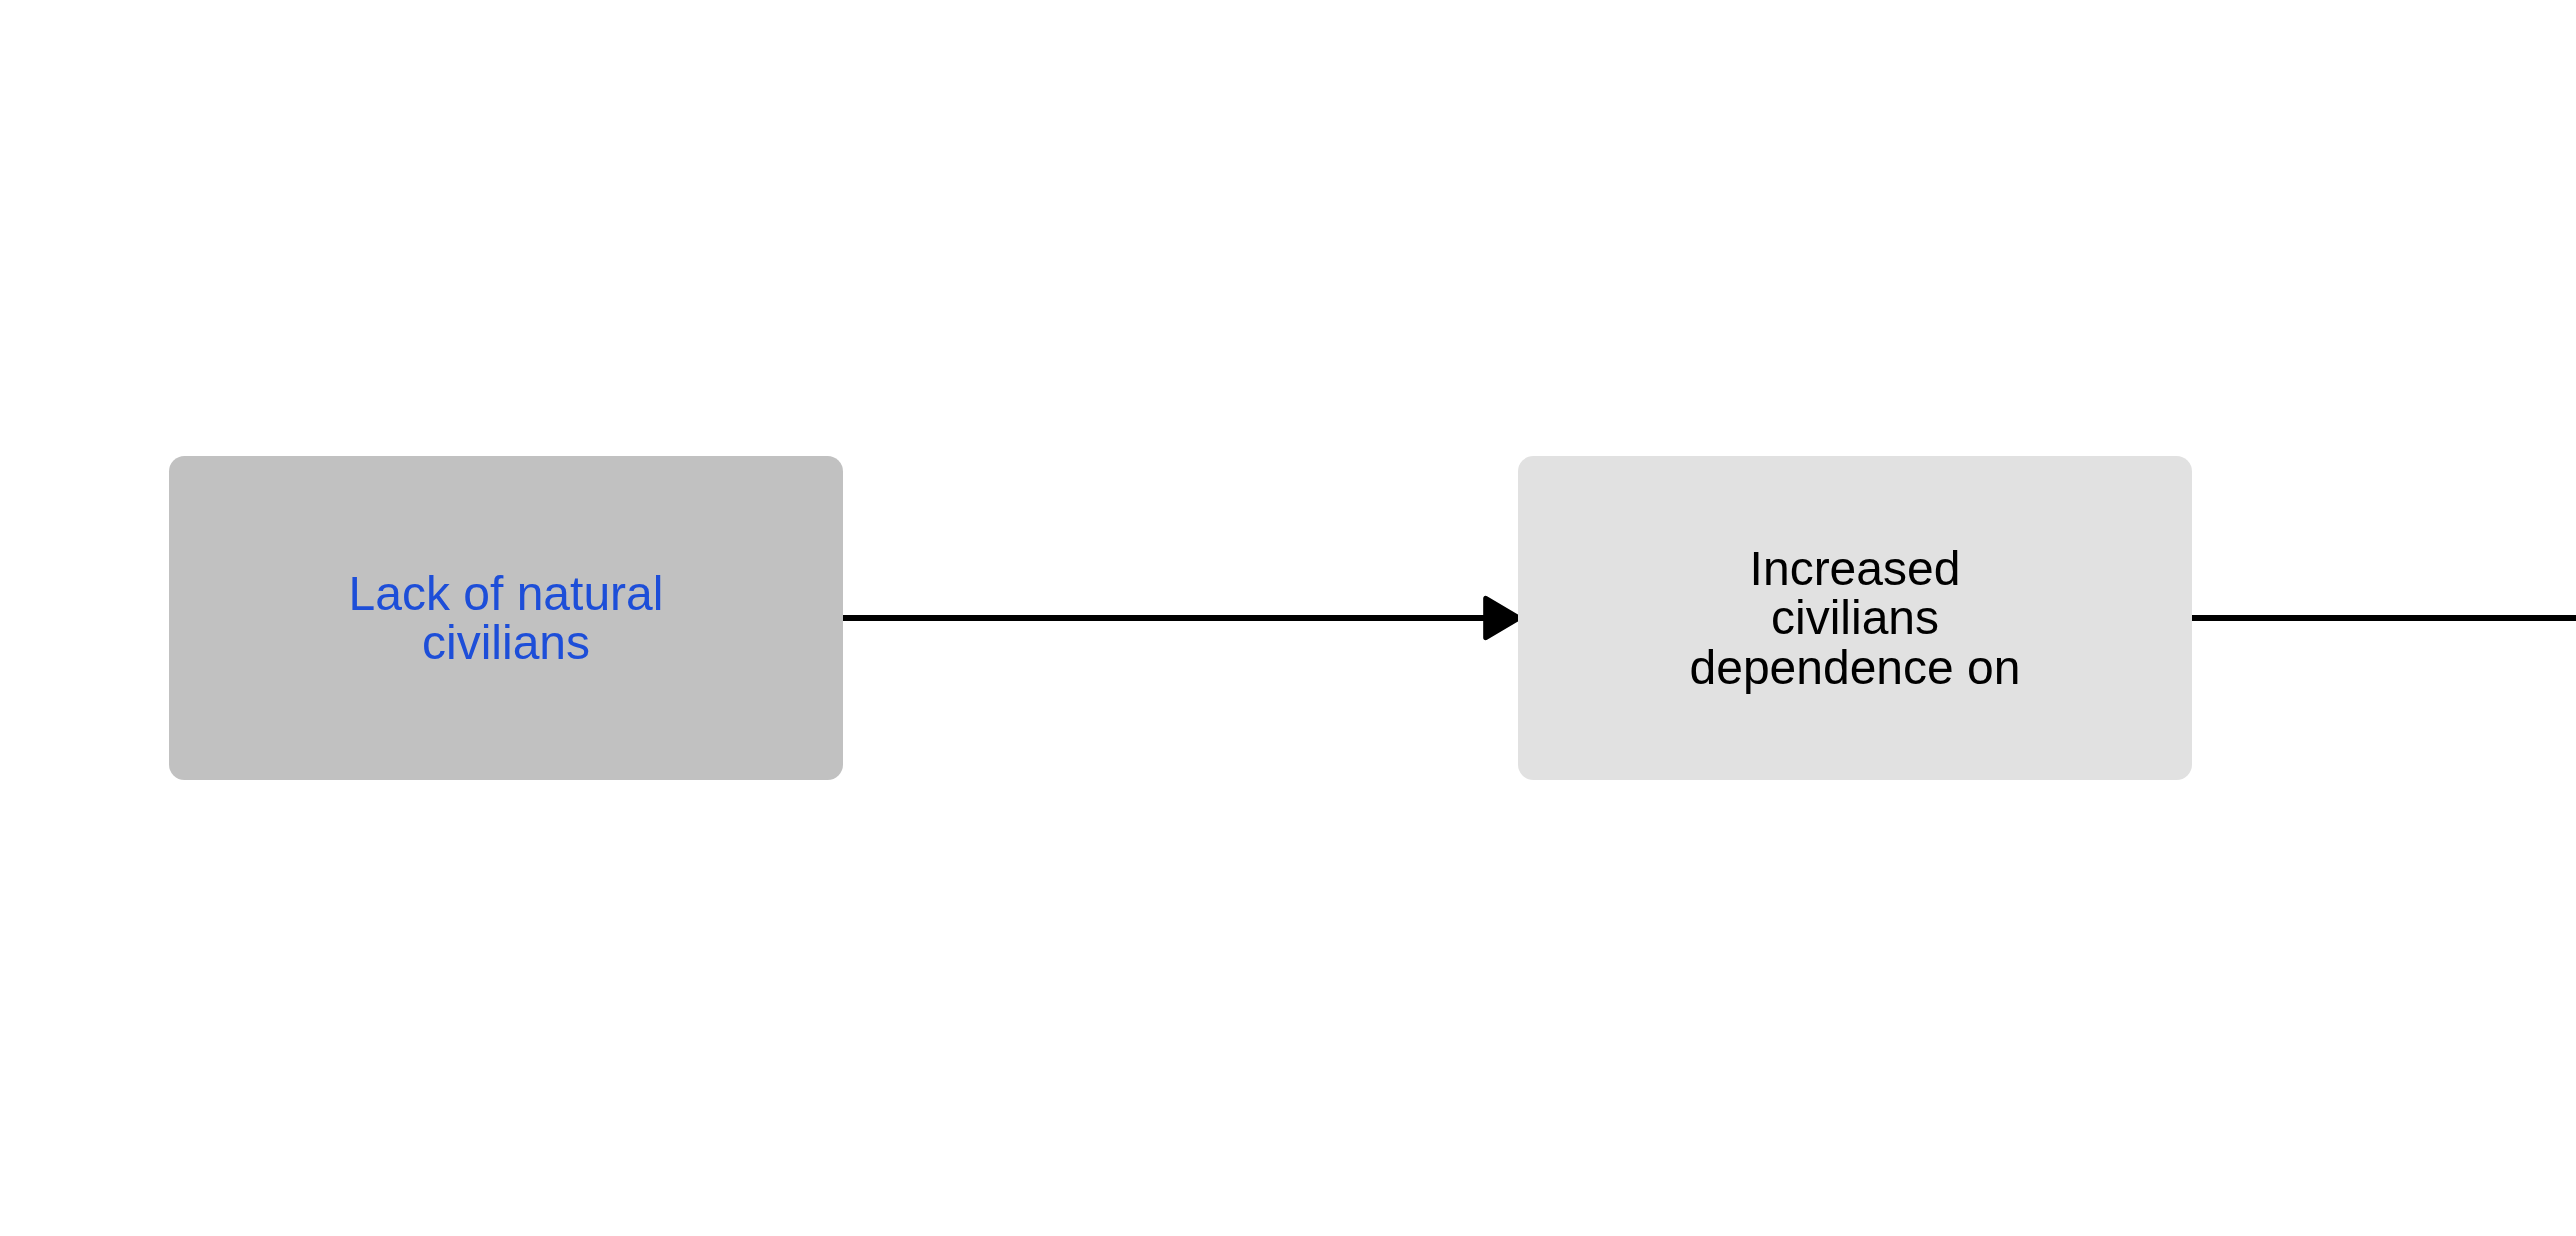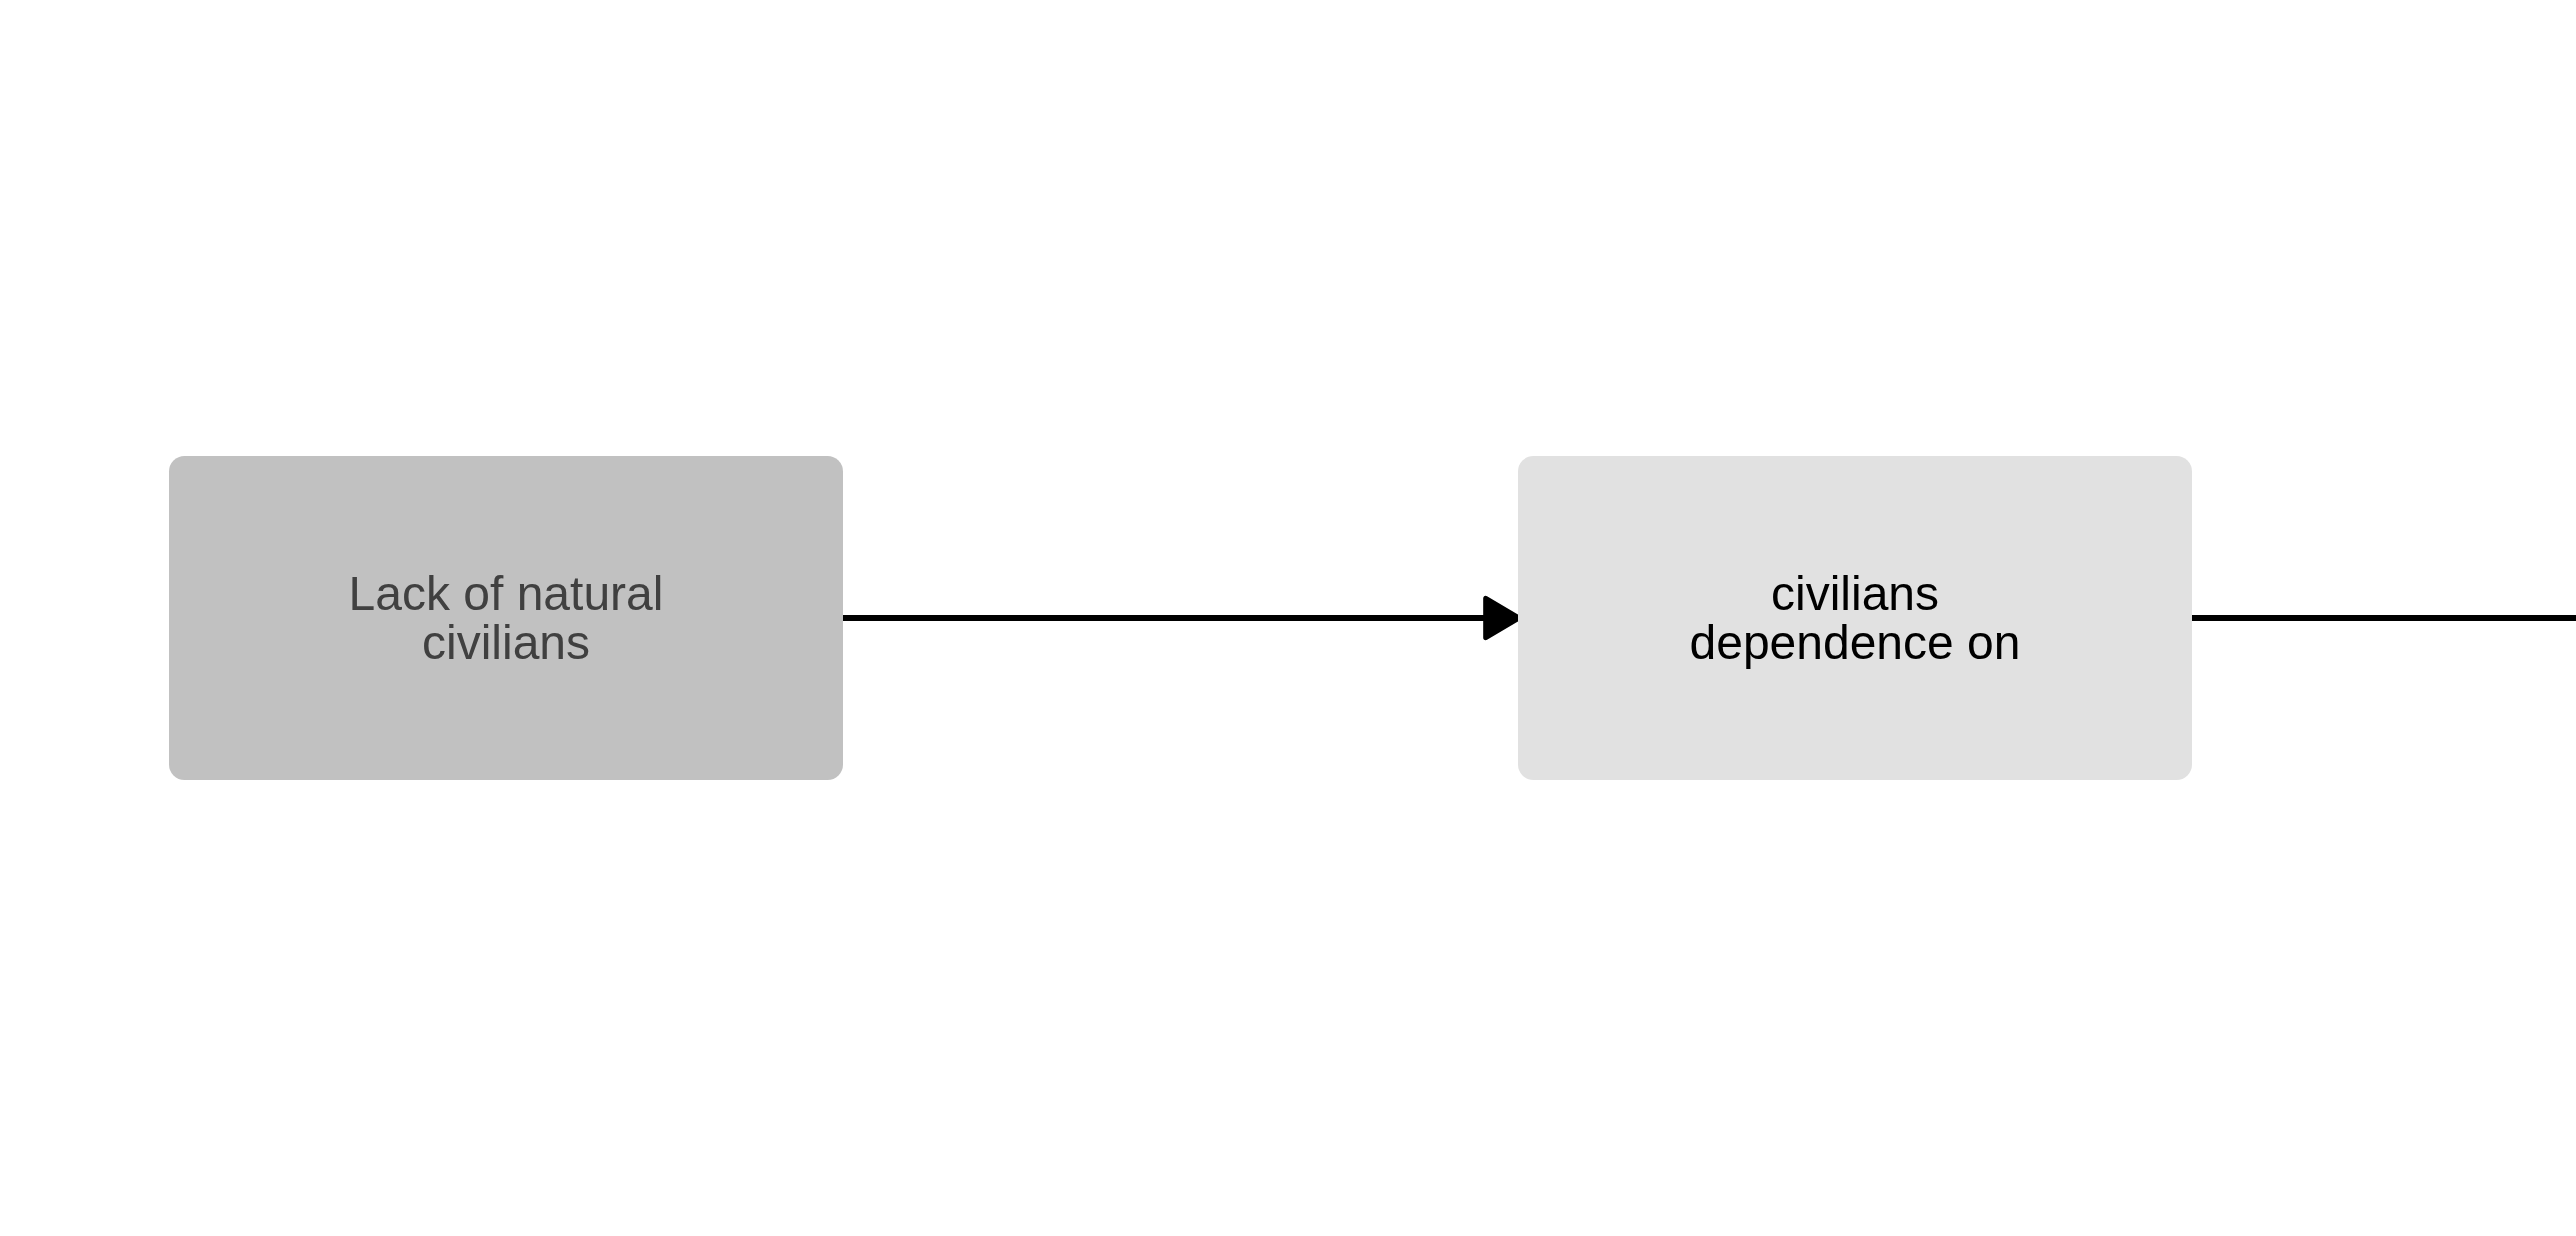--- a/index.html
+++ b/index.html
@@ -66,27 +66,28 @@
       <line class="edge-line" x1="1637" y1="1200" x2="2892" y2="1200" style="stroke: rgb(0, 0, 0);"></line>
       <polygon class="edge-head" points="2948,1200 2884,1162 2884,1238" style="fill: rgb(0, 0, 0); stroke: rgb(0, 0, 0);"></polygon>
     </g>
     <g>
       <line class="edge-line" x1="4252" y1="1200" x2="5507" y2="1200" style="stroke: rgb(0, 0, 0);"></line>
       <polygon class="edge-head" points="5563,1200 5499,1162 5499,1238" style="fill: rgb(0, 0, 0); stroke: rgb(0, 0, 0);"></polygon>
     </g>
   </svg>
 
   <div class="node" id="node-0" style="background-color: rgb(193, 193, 193);">
-    <div class="node-label" style="color: #404040;">
+    <div class="node-label" style="color: #1d4ed8;">
       <span class="line">Lack of natural</span>
       <span class="line">civilians</span>
     </div>
   </div>
 
   <div class="node" id="node-1" style="background-color: rgb(225, 225, 225);">
     <div class="node-label" style="color: rgb(0, 0, 0);">
+      <span class="line">Increased</span>
       <span class="line">civilians</span>
       <span class="line">dependence on</span>
     </div>
   </div>
 
 </div>
 
 
 </body></html>

